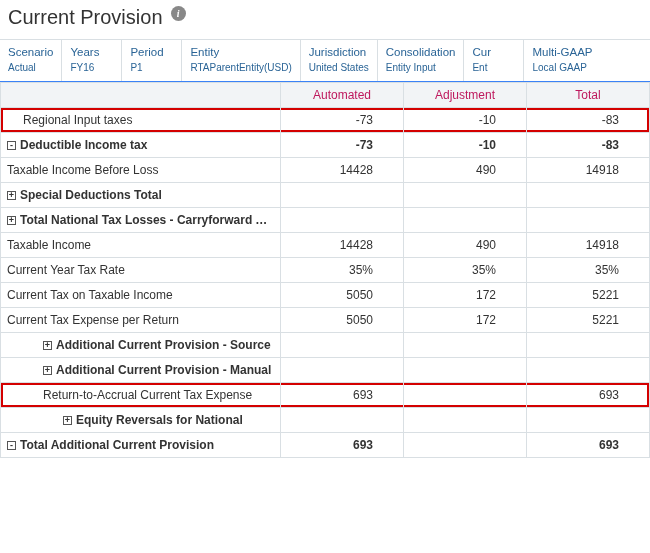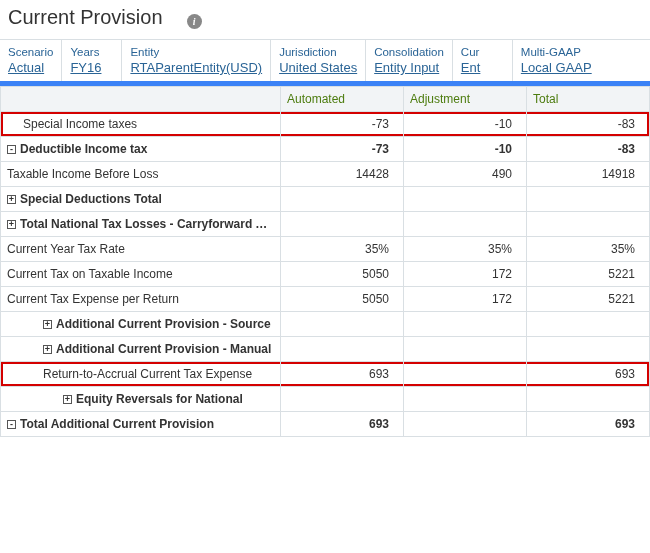--- a/index.html
+++ b/index.html
@@ -1,28 +1,28 @@
 <!DOCTYPE html>
 <html><head>
   <meta charset="utf-8">
   <style>
     * { box-sizing: border-box; margin: 0; padding: 0; }
     body { font-family: Arial, Helvetica, sans-serif; font-size: 12px; color: #333; background: #fff; width: 650px; }
-    .header { display: flex; align-items: flex-end; padding: 6px 21px 10px 8px; gap: 16px; }
+    .header { display: flex; align-items: flex-start; padding: 6px 21px 10px 8px; }
     .header h1 { font-size: 20px; font-weight: 400; color: #333; margin-right: 8px; }
     .info-icon { width: 15px; height: 15px; border-radius: 50%; background: #888; color: #fff; display: inline-flex; align-items: center; justify-content: center; font-size: 10px; font-weight: bold; font-style: italic; font-family: Georgia, serif; cursor: pointer; }
-    .pov-bar { display: flex; border-top: 1px solid #d9dfe3; border-bottom: 5px solid #3b82f6; background: #fff; overflow: hidden; }
+    .pov-bar { display: flex; border-top: 1px solid #d9dfe3; border-bottom: 1px solid #3b82f6; background: #fff; overflow: hidden; }
     .pov-cell { border-right: 1px solid #d9dfe3; padding: 5px 8px 6px 8px; min-width: 60px; cursor: pointer; }
     .pov-cell:last-child { border-right: none; }
     .pov-label { color: #2a6496; font-size: 11.5px; line-height: 15px; white-space: nowrap; }
-    .pov-value { color: #2a6496; font-size: 13px; line-height: 15px; white-space: nowrap; text-decoration: underline; }
+    .pov-value { color: #2a6496; font-size: 10px; line-height: 15px; white-space: nowrap; }
     table.grid { width: 100%; border-collapse: collapse; table-layout: fixed; }
     table.grid th, table.grid td { border: 1px solid #d9dfe3; padding: 5px 6px; font-size: 12px; height: 25px; overflow: hidden; white-space: nowrap; text-overflow: ellipsis; }
-    table.grid th { background: #f2f4f6; font-weight: 400; color: #4d7c0f; text-align: left; }
-    table.grid td.num { text-align: right; padding-right: 14px; }
+    table.grid th { background: #f2f4f6; font-weight: 400; color: #be185d; text-align: center; }
+    table.grid td.num { text-align: right; padding-right: 30px; }
     table.grid td.label { text-align: left; }
     .bold td { font-weight: 700; }
     .expander { display: inline-block; width: 9px; height: 9px; border: 1px solid #555; line-height: 7px; font-size: 9px; text-align: center; margin-right: 4px; vertical-align: 1px; cursor: pointer; background:#fff;}
     .ind1 { padding-left: 22px !important; }
     .ind2 { padding-left: 42px !important; }
     .ind3 { padding-left: 62px !important; margin-top: 11px; }
     .highlight-row td { box-shadow: inset 0 0 0 2px #d40000; }
     .highlight-row td:first-child { box-shadow: inset 2px 2px 0 0 #d40000, inset 0 -2px 0 0 #d40000; }
     .highlight-row td:last-child  { box-shadow: inset -2px 2px 0 0 #d40000, inset 0 -2px 0 0 #d40000; }
     .highlight-row td:not(:first-child):not(:last-child){ box-shadow: inset 0 2px 0 0 #d40000, inset 0 -2px 0 0 #d40000; }
@@ -39,20 +39,24 @@
 </div>
 
 <div class="pov-bar" id="pov-bar">
     <div class="pov-cell">
       <div class="pov-label">Scenario</div>
       <div class="pov-value">Actual</div>
     </div>
     <div class="pov-cell">
       <div class="pov-label">Years</div>
       <div class="pov-value">FY16</div>
+    </div>
+    <div class="pov-cell">
+      <div class="pov-label">Period</div>
+      <div class="pov-value">P1</div>
     </div>
     <div class="pov-cell">
       <div class="pov-label">Entity</div>
       <div class="pov-value">RTAParentEntity(USD)</div>
     </div>
     <div class="pov-cell">
       <div class="pov-label">Jurisdiction</div>
       <div class="pov-value">United States</div>
     </div>
     <div class="pov-cell">
@@ -79,21 +83,21 @@
   <thead>
     <tr>
       <th></th>
       <th>Automated</th>
       <th>Adjustment</th>
       <th>Total</th>
     </tr>
   </thead>
   <tbody id="grid-body">
       <tr class="highlight-row">
-        <td class="label ind1"><span>Special Income taxes</span></td>
+        <td class="label ind1"><span>Regional Input taxes</span></td>
         <td class="num">-73</td>
         <td class="num">-10</td>
         <td class="num">-83</td>
       </tr>
       <tr class="bold">
         <td class="label"><span class="expander">-</span><span>Deductible Income tax</span></td>
         <td class="num">-73</td>
         <td class="num">-10</td>
         <td class="num">-83</td>
       </tr>
@@ -107,20 +111,26 @@
         <td class="label"><span class="expander">+</span><span>Special Deductions Total</span></td>
         <td class="num"></td>
         <td class="num"></td>
         <td class="num"></td>
       </tr>
       <tr class="bold">
         <td class="label"><span class="expander">+</span><span>Total National Tax Losses - Carryforward Automated</span></td>
         <td class="num"></td>
         <td class="num"></td>
         <td class="num"></td>
+      </tr>
+      <tr>
+        <td class="label"><span>Taxable Income</span></td>
+        <td class="num">14428</td>
+        <td class="num">490</td>
+        <td class="num">14918</td>
       </tr>
       <tr>
         <td class="label"><span>Current Year Tax Rate</span></td>
         <td class="num">35%</td>
         <td class="num">35%</td>
         <td class="num">35%</td>
       </tr>
       <tr>
         <td class="label"><span>Current Tax on Taxable Income</span></td>
         <td class="num">5050</td>

